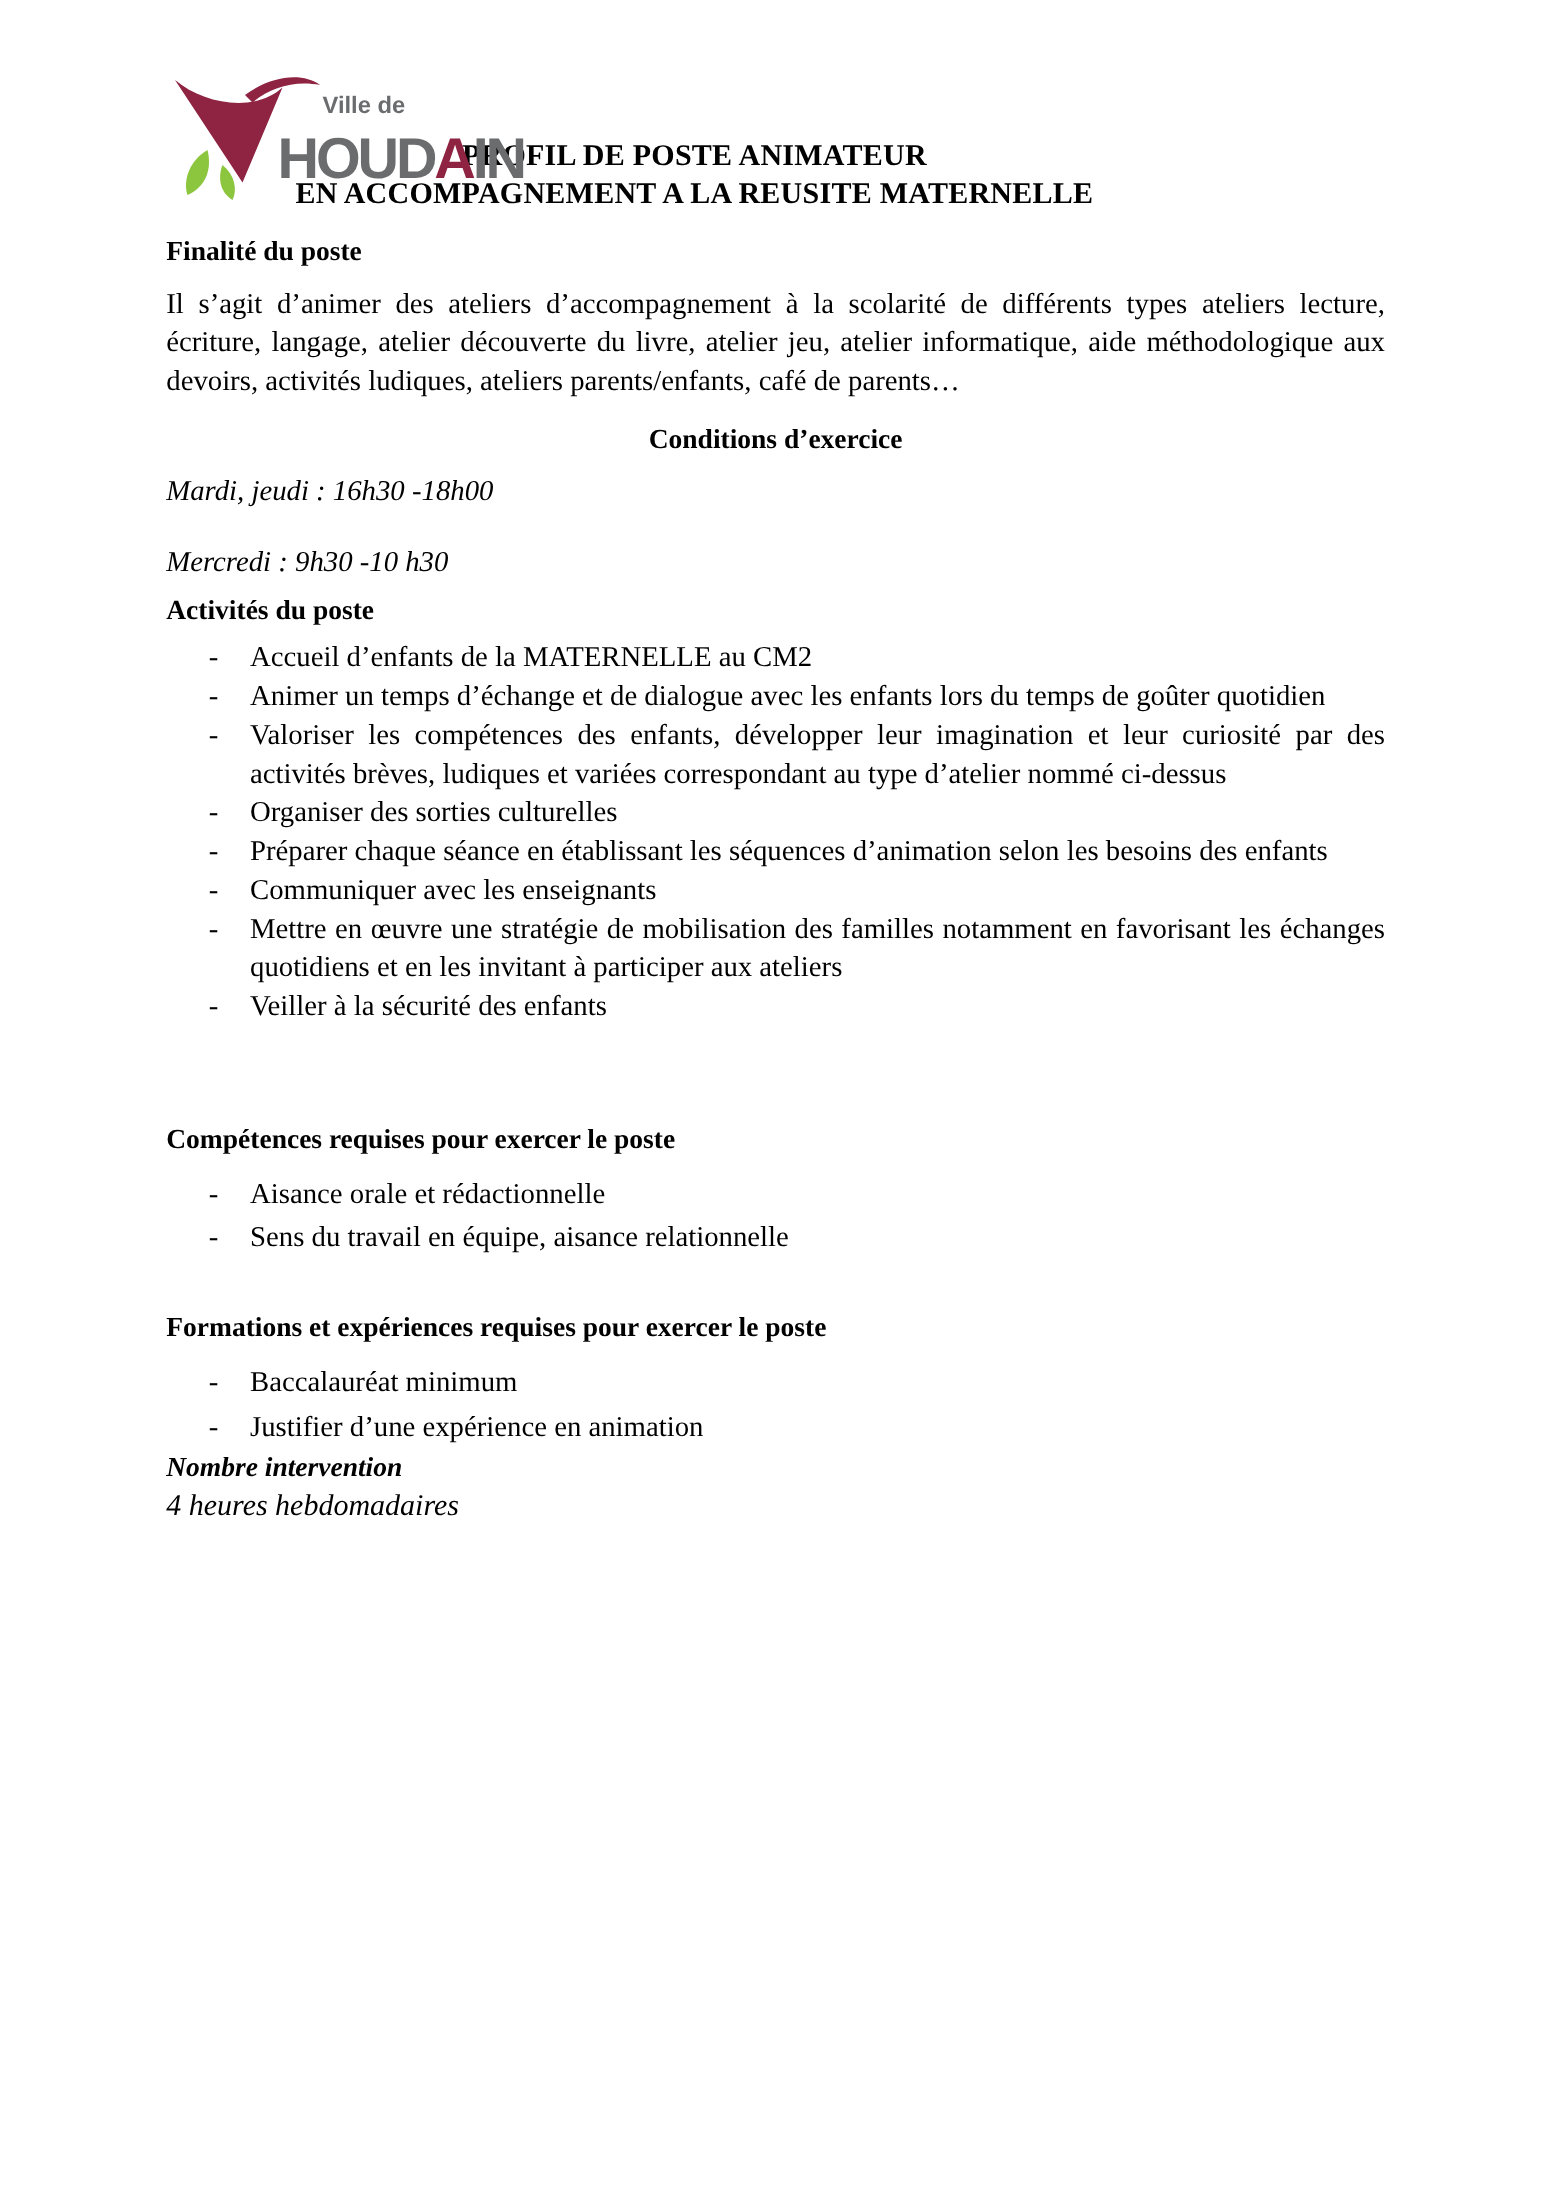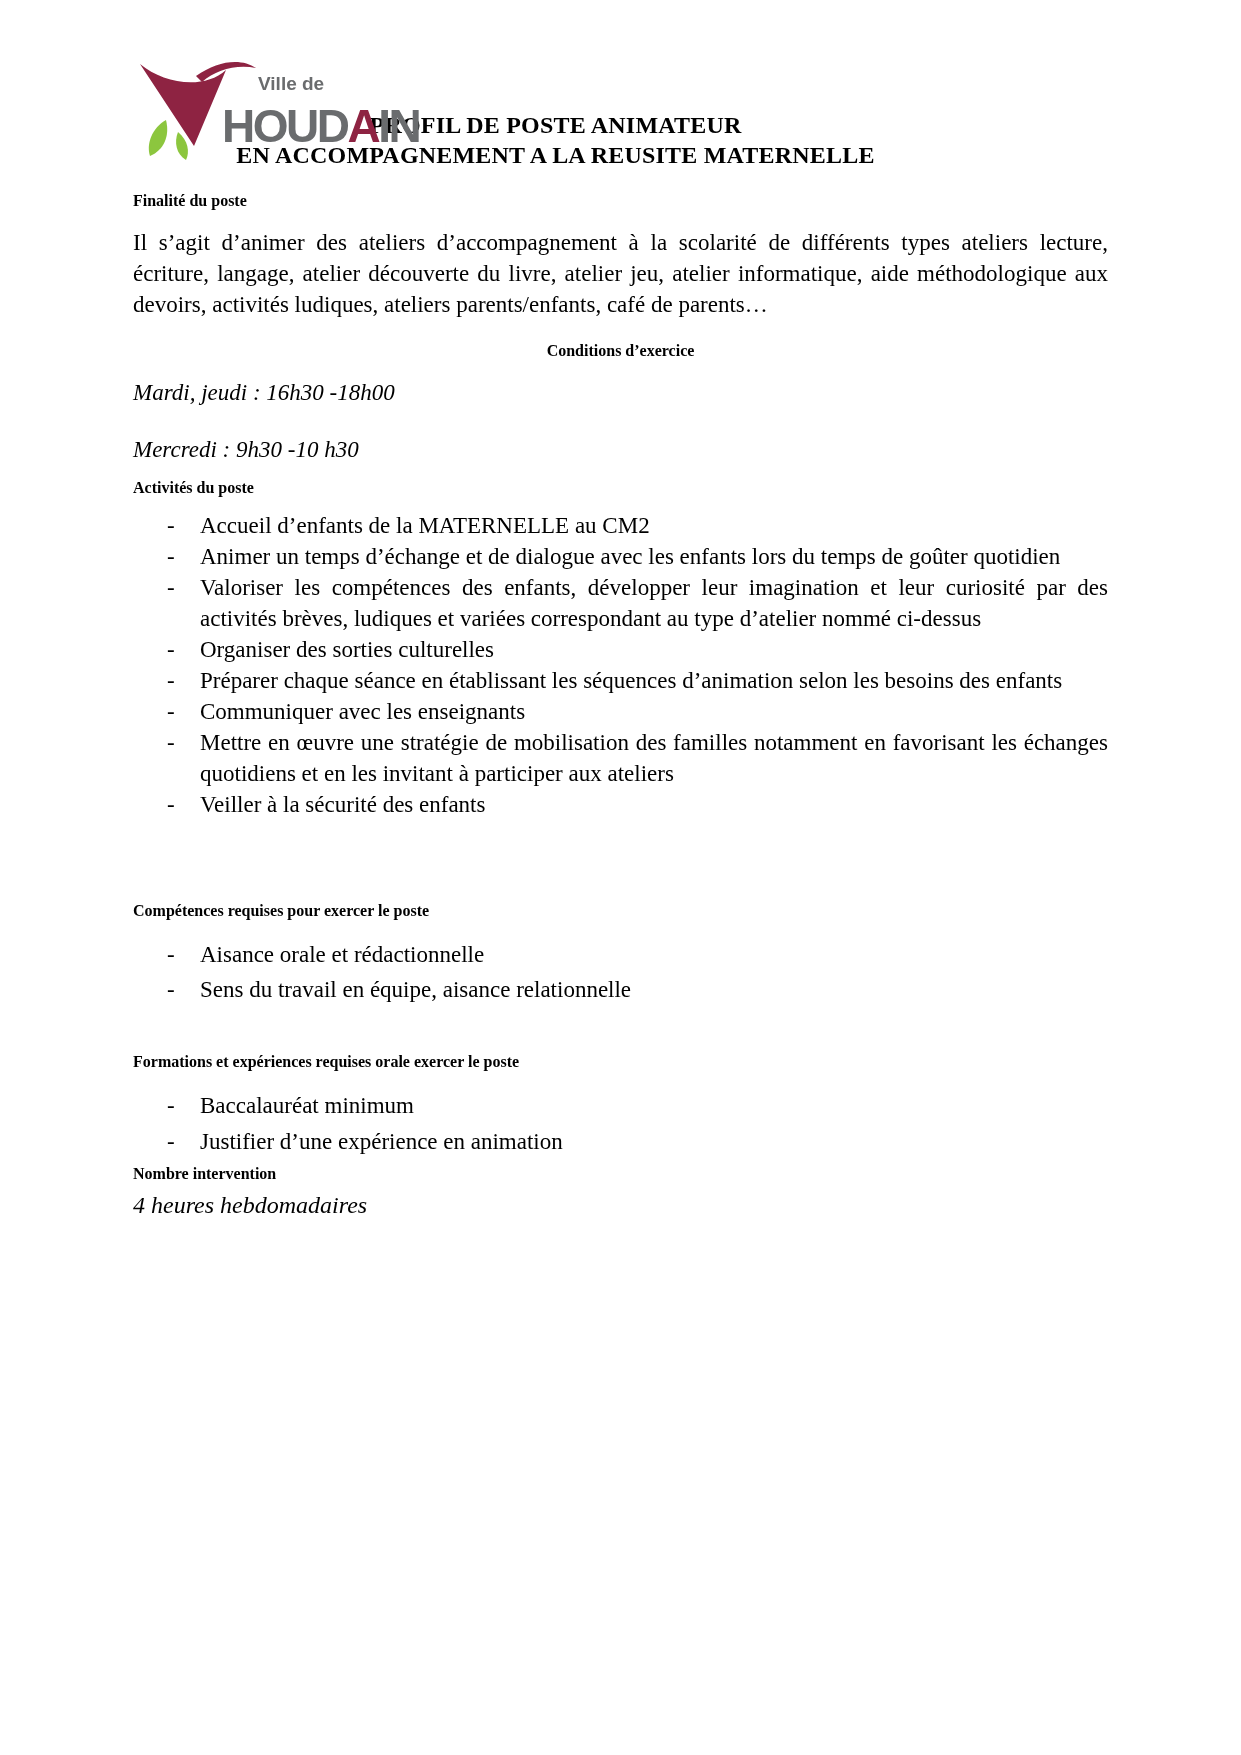--- a/index.html
+++ b/index.html
@@ -35,29 +35,29 @@
     text-align: center;
     font-weight: bold;
     font-size: 24px;
     line-height: 30px;
     letter-spacing: 0.2px;
   }
 
   
   .h {
     font-weight: bold;
-    font-size: 16px;
+    font-size: 22px;
     line-height: 29px;
   }
   .h-finalite    { margin-top: 16px; }
   .h-conditions  { margin-top: 16px; text-align: center; }
   .h-activites   { margin-top: 8px; }
   .h-competences { margin-top: 76px; }
   .h-formations  { margin-top: 42px; }
-  .h-nombre      { margin-top: 2px; }
+  .h-nombre      { margin-top: 2px; font-style: italic; }
 
   
   .para {
     font-size: 23px;
     line-height: 31px;
     text-align: justify;
     margin-top: 12px;
   }
   .italic-line {
     font-style: italic;
@@ -167,21 +167,21 @@
     <div class="bullet">
         <span class="dash"></span>
         <span class="btext">Aisance orale et rédactionnelle</span>
       </div>
     <div class="bullet spaced">
         <span class="dash"></span>
         <span class="btext">Sens du travail en équipe, aisance relationnelle</span>
       </div>
   </div>
 
-  <div class="h h-formations">Formations et expériences requises orale exercer le poste</div>
+  <div class="h h-formations">Formations et expériences requises pour exercer le poste</div>
   <div class="bullets bullets-tight">
     <div class="bullet">
         <span class="dash"></span>
         <span class="btext">Baccalauréat minimum</span>
       </div>
     <div class="bullet spaced5">
         <span class="dash"></span>
         <span class="btext">Justifier d’une expérience en animation</span>
       </div>
   </div>

